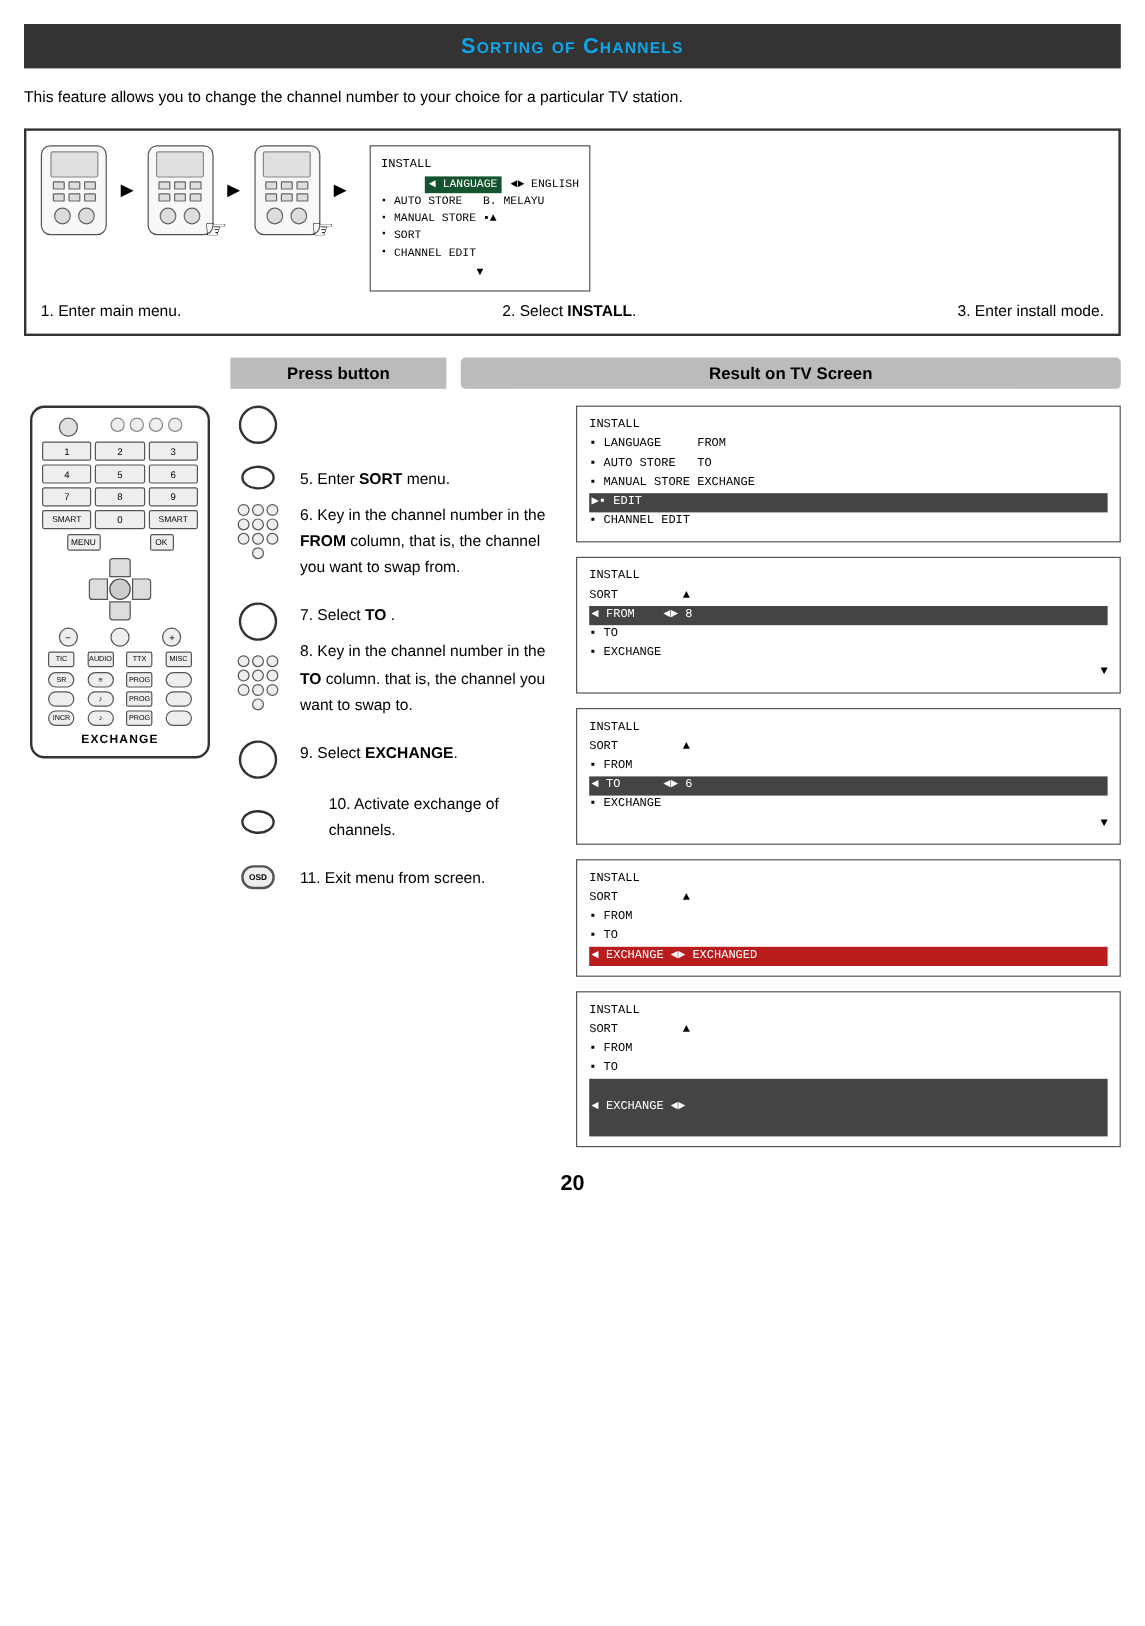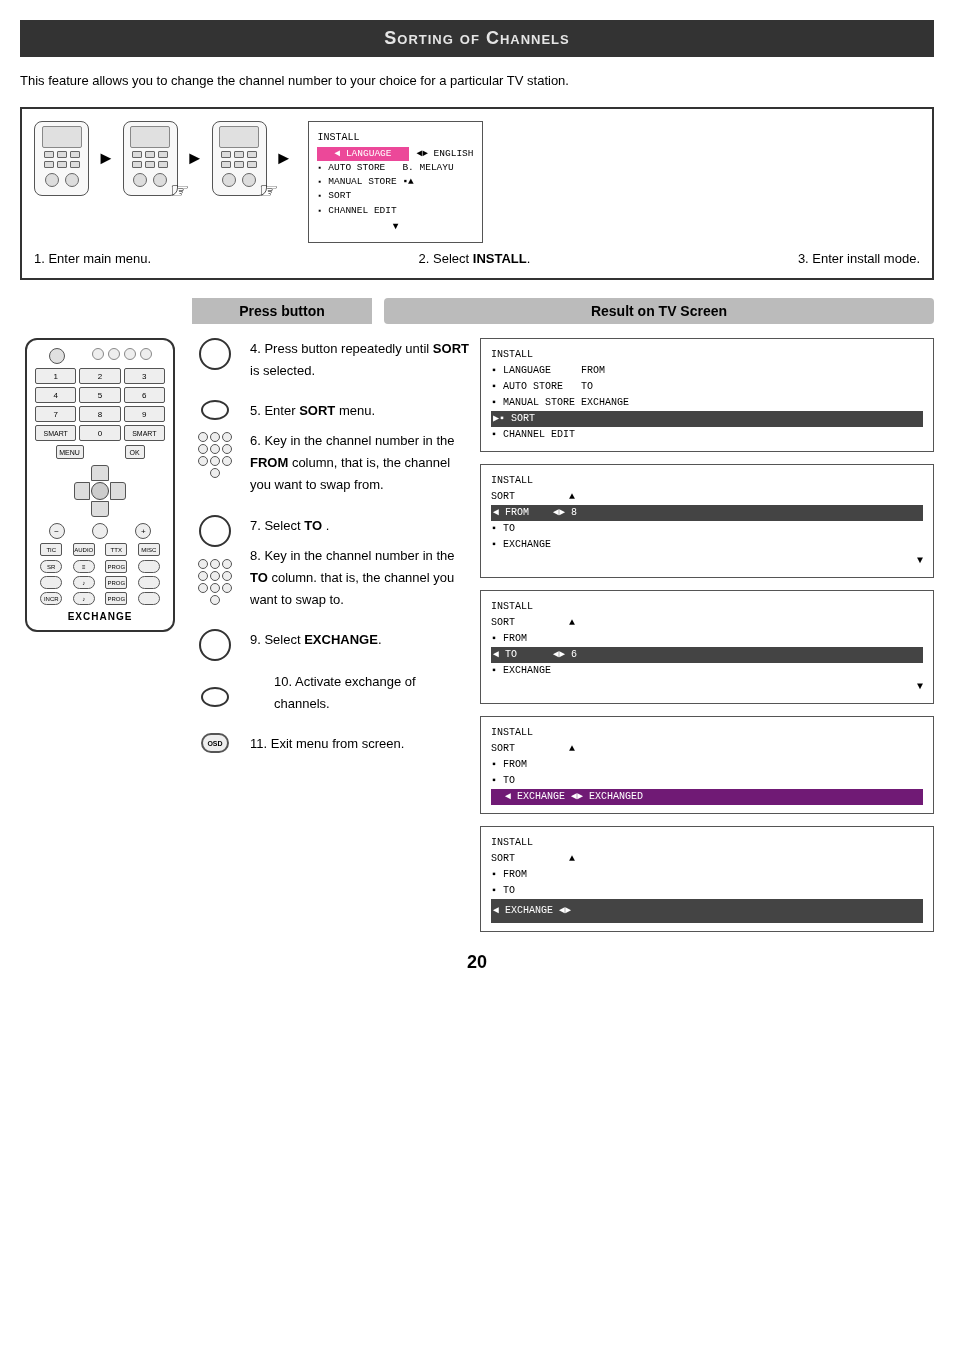--- a/index.html
+++ b/index.html
@@ -7,21 +7,21 @@
       font-family: Arial, sans-serif;
       background: #fff;
       width: 954px;
       min-height: 1355px;
       padding: 20px;
       font-size: 13px;
     }
 
     .page-title {
       background: #333;
-      color: #e5e5e5;
+      color: #0ea5e9;
       text-align: center;
       padding: 8px 16px;
       font-size: 18px;
       font-weight: bold;
       letter-spacing: 1px;
       margin-bottom: 14px;
       font-variant: small-caps;
     }
 
     .intro-text {
@@ -161,21 +161,21 @@
     .install-menu-screen {
       border: 1.5px solid #555;
       padding: 8px;
       font-size: 9.5px;
       font-family: 'Courier New', monospace;
       min-width: 165px;
       line-height: 1.5;
     }
 
     .im-title { font-size: 10px; margin-bottom: 2px; }
-    .im-highlight { background: #ec4899; color: #fff; padding: 0 17px; }
+    .im-highlight { background: #14532d; color: #fff; padding: 0 3px; margin-left: 37px; }
     .im-row { display: flex; align-items: center; gap: 4px; }
     .im-dot { font-size: 8px; margin-right: 2px; }
 
     .step-block {
       display: flex;
       gap: 10px;
       align-items: flex-start;
       margin-bottom: 18px;
     }
 
@@ -381,23 +381,20 @@
       <div class="r-brand">EXCHANGE</div>
     </div>
   </div>
 
   <div style="width:300px; flex-shrink:0; padding:0 10px;">
 
     <div class="step-block">
       <div class="step-icons">
         <div style="width:32px;height:32px;border-radius:50%;border:2.5px solid #333;background:#fff;"></div>
       </div>
-      <div class="steps-text-col">
-        <div class="step-line">4. Press button repeatedly until <b>SORT</b> is selected.</div>
-      </div>
     </div>
 
     <div class="step-block" style="margin-top:10px;">
       <div class="step-icons">
         <div style="width:28px;height:20px;border-radius:50%;border:2px solid #333;background:#fff;margin-bottom:6px;"></div>
         <div class="numpad-icon">
           <div class="numpad-dot"></div>
             <div class="numpad-dot"></div>
             <div class="numpad-dot"></div>
           <div class="numpad-dot"></div>
@@ -460,21 +457,21 @@
   </div>
 
   <div style="flex:1; display:flex; flex-direction:column; gap:12px;">
 
     <div class="tv-screen">
       <div style="font-family:'Courier New',monospace;font-size:10px;line-height:1.6;">
         <div>INSTALL</div>
         <div>  ▪ LANGUAGE&nbsp;&nbsp;&nbsp;&nbsp;&nbsp;FROM</div>
         <div>  ▪ AUTO STORE&nbsp;&nbsp;&nbsp;TO</div>
         <div>  ▪ MANUAL STORE&nbsp;EXCHANGE</div>
-        <div style="background:#444;color:#fff;padding:0 2px;">  ▶▪ SORT</div>
+        <div style="background:#444;color:#fff;padding:0 2px;">  ▶▪ EDIT</div>
         <div>  ▪ CHANNEL EDIT</div>
       </div>
     </div>
 
     <div class="tv-screen">
       <div style="font-family:'Courier New',monospace;font-size:10px;line-height:1.6;">
         <div>INSTALL</div>
         <div>  SORT&nbsp;&nbsp;&nbsp;&nbsp;&nbsp;&nbsp;&nbsp;&nbsp;&nbsp;▲</div>
         <div style="background:#444;color:#fff;padding:0 2px;">  ◄ FROM&nbsp;&nbsp;&nbsp;&nbsp;◄►&nbsp;8</div>
         <div>  ▪ TO</div>
@@ -493,30 +490,30 @@
         <div style="text-align:right;">▼</div>
       </div>
     </div>
 
     <div class="tv-screen">
       <div style="font-family:'Courier New',monospace;font-size:10px;line-height:1.6;">
         <div>INSTALL</div>
         <div>  SORT&nbsp;&nbsp;&nbsp;&nbsp;&nbsp;&nbsp;&nbsp;&nbsp;&nbsp;▲</div>
         <div>  ▪ FROM</div>
         <div>  ▪ TO</div>
-        <div style="background:#701a75;color:#fff;padding:0 14px;">  ◄ EXCHANGE ◄► EXCHANGED</div>
+        <div style="background:#b91c1c;color:#fff;padding:0 2px;">  ◄ EXCHANGE ◄► EXCHANGED</div>
       </div>
     </div>
 
     <div class="tv-screen">
       <div style="font-family:'Courier New',monospace;font-size:10px;line-height:1.6;">
         <div>INSTALL</div>
         <div>  SORT&nbsp;&nbsp;&nbsp;&nbsp;&nbsp;&nbsp;&nbsp;&nbsp;&nbsp;▲</div>
         <div>  ▪ FROM</div>
         <div>  ▪ TO</div>
-        <div style="background:#444;color:#fff;padding:4px 2px;">  ◄ EXCHANGE ◄►</div>
+        <div style="background:#444;color:#fff;padding:16px 2px;">  ◄ EXCHANGE ◄►</div>
       </div>
     </div>
 
   </div>
 </div>
 
 <div class="page-number">20</div>
 
 </body></html>

